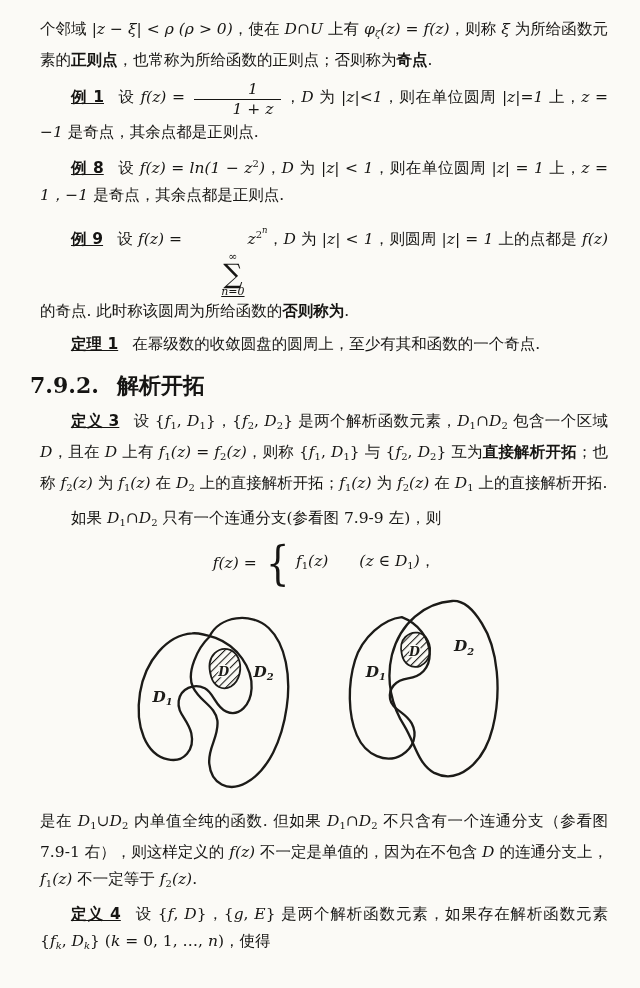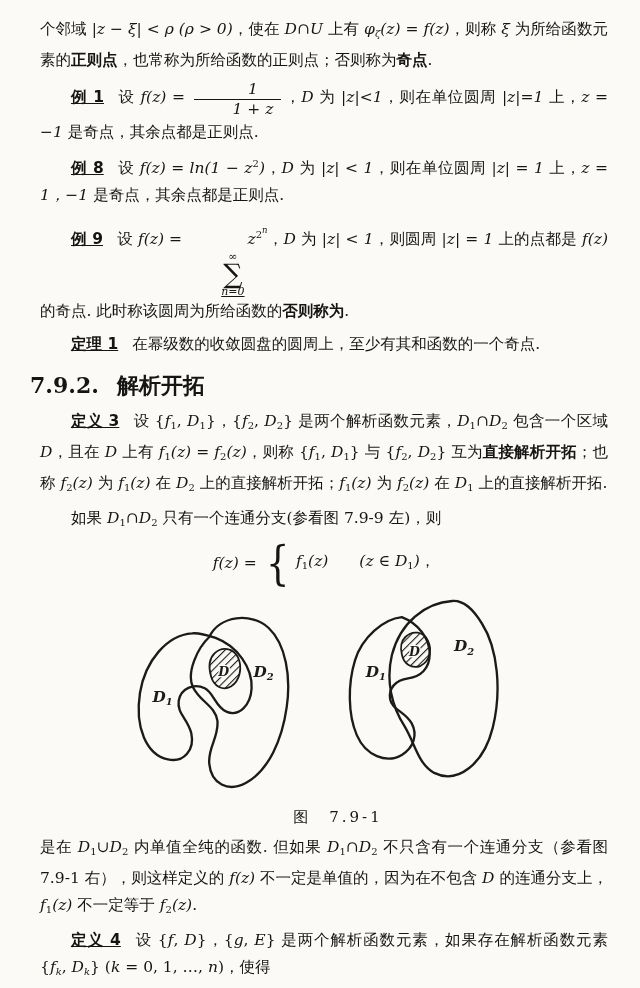--- a/index.html
+++ b/index.html
@@ -99,18 +99,17 @@
 
     <g transform="translate(258,2) scale(0.9)" fill="none" stroke="#1c1b18" stroke-width="2.6" stroke-linecap="round">
       <path d="M 62,28 C 80,35 93,51 93,69 C 93,85 83,94 69,96 C 55,98 47,107 49,119 C 51,131 66,133 73,146 C 80,159 75,173 62,181 C 45,191 22,182 12,159 C 2,136 2,102 10,76 C 18,50 42,30 62,28 Z"></path>
       <path d="M 118,10 C 88,12 60,34 51,70 C 44,99 51,127 65,149 C 77,169 80,191 98,201 C 124,214 153,191 163,151 C 173,111 169,63 151,35 C 141,19 131,9 118,10 Z"></path>
       <path fill="url(#hatch)" stroke-width="2" d="M 66,50 C 74,42 86,44 91,54 C 96,64 93,77 83,82 C 73,86 64,80 62,69 C 60,60 61,55 66,50 Z"></path>
       <text x="22" y="94" class="flbl" stroke="none" fill="#1c1b18"><tspan>D</tspan><tspan class="fsub" dy="4">1</tspan></text>
       <text x="120" y="66" class="flbl" stroke="none" fill="#1c1b18"><tspan>D</tspan><tspan class="fsub" dy="4">2</tspan></text>
       <text x="70" y="71" class="fd" stroke="#fbfaf6" fill="#1c1b18">D</text>
     </g>
   </svg>
-  <div class="figcaption">图　7.9-1</div>
 </div>
 
 <p class="para mt6"><span>是在 </span><span class="i">D</span><span class="sb">1</span><span>∪</span><span class="i">D</span><span class="sb">2</span><span> 内单值全纯的函数. 但如果 </span><span class="i">D</span><span class="sb">1</span><span>∩</span><span class="i">D</span><span class="sb">2</span><span> 不只含有一个连通分支（参看图 7.9-1 右），则这样定义的 </span><span class="i">f(z)</span><span> 不一定是单值的，因为在不包含 </span><span class="i">D</span><span> 的连通分支上，</span><span class="i">f</span><span class="sb">1</span><span class="i">(z)</span><span> 不一定等于 </span><span class="i">f</span><span class="sb">2</span><span class="i">(z)</span><span>.</span></p>
 
 <p class="para indent"><span class="lbl">定义 4</span><span><span>设 </span><span>{</span><span class="i">f</span><span>, </span><span class="i">D</span><span>}</span><span>，</span><span>{</span><span class="i">g</span><span>, </span><span class="i">E</span><span>}</span><span> 是两个解析函数元素，如果存在解析函数元素 </span><span>{</span><span class="i">f</span><span class="i sb">k</span><span>, </span><span class="i">D</span><span class="i sb">k</span><span>}</span><span> (</span><span class="i">k</span><span> = 0, 1, …, </span><span class="i">n</span><span>)，使得</span></span></p>
 
 </body></html>

